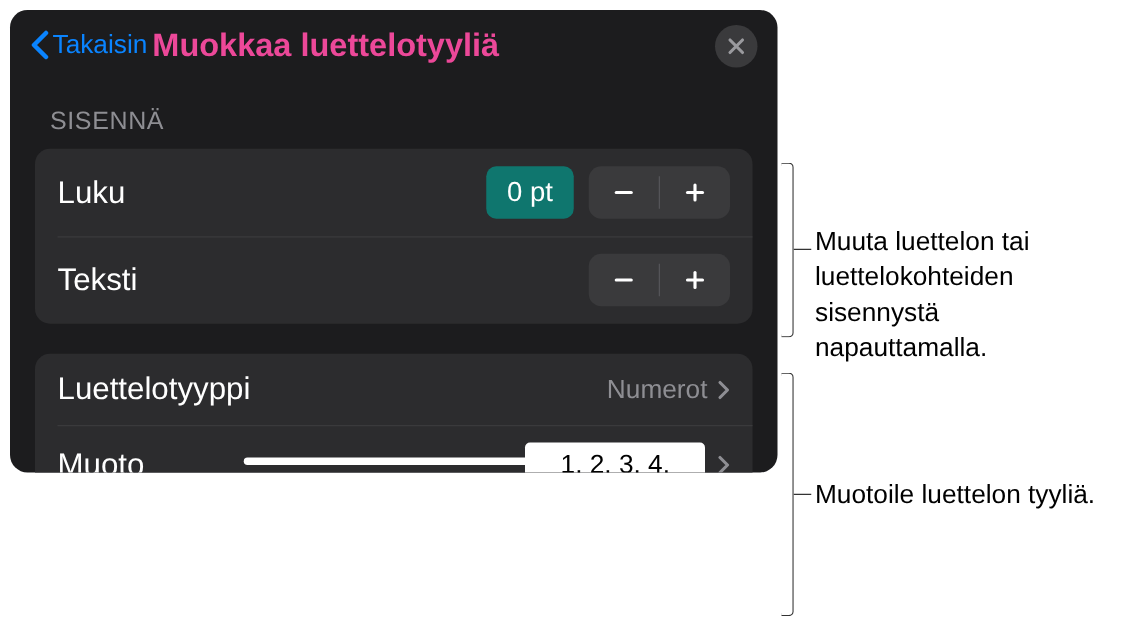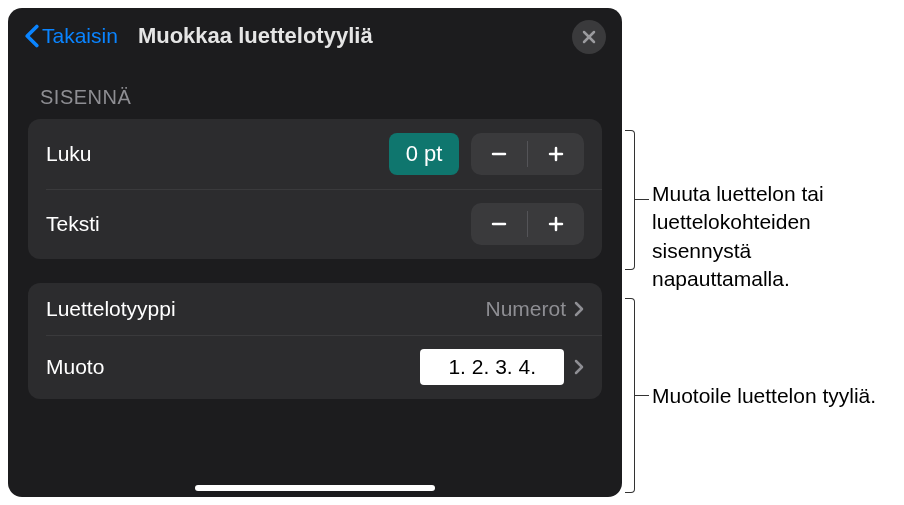--- a/index.html
+++ b/index.html
@@ -9,21 +9,21 @@
       background: #fff;
       font-family: -apple-system, BlinkMacSystemFont, "Segoe UI", sans-serif;
       position: relative;
       overflow: hidden;
     }
     .panel {
       position: absolute;
       left: 8px;
       top: 8px;
       width: 614px;
-      height: 489px;
+      height: 370px;
       background: #1c1c1e;
       border-radius: 14px;
       overflow: hidden;
     }
     .header {
       display: flex;
       align-items: center;
       height: 56px;
       padding: 0 16px;
       position: relative;
@@ -34,24 +34,24 @@
       color: #0a84ff;
       font-size: 21px;
       cursor: pointer;
       gap: 2px;
     }
     .back-chevron {
       width: 16px;
       height: 24px;
     }
     .header-title {
-      color: #e5e5e5;
-      font-size: 22px;
+      color: #ec4899;
+      font-size: 26px;
       font-weight: 600;
-      margin-left: 20px;
+      margin-left: 4px;
     }
     .close-btn {
       position: absolute;
       right: 16px;
       top: 12px;
       width: 34px;
       height: 34px;
       border-radius: 50%;
       background: #3a3a3c;
       display: flex;
@@ -85,21 +85,21 @@
       content: "";
       position: absolute;
       left: 18px;
       right: 0;
       top: 0;
       height: 1px;
       background: #3a3a3c;
     }
     .row-label {
       color: #fff;
-      font-size: 21px;
+      font-size: 25px;
       flex: 1;
     }
     .value-box {
       background: #0f766e;
       color: #fff;
       font-size: 22px;
       padding: 8px 14px;
       border-radius: 8px;
       margin-right: 12px;
       min-width: 70px;

